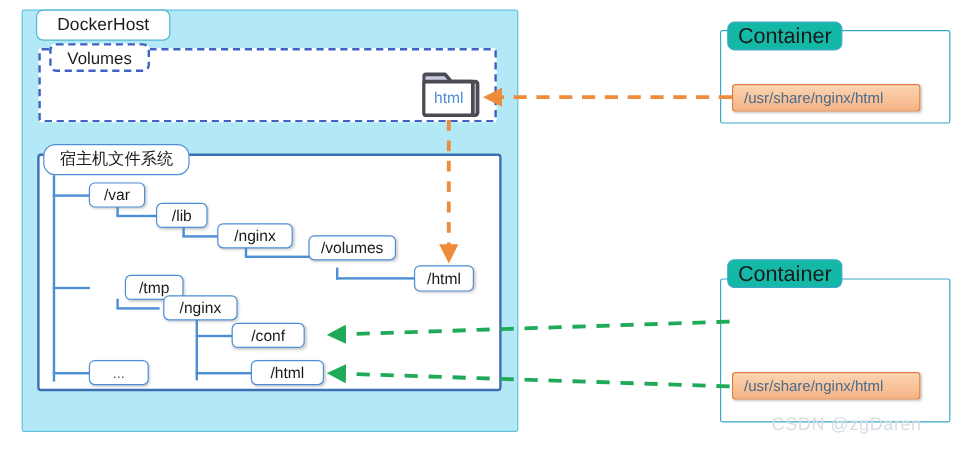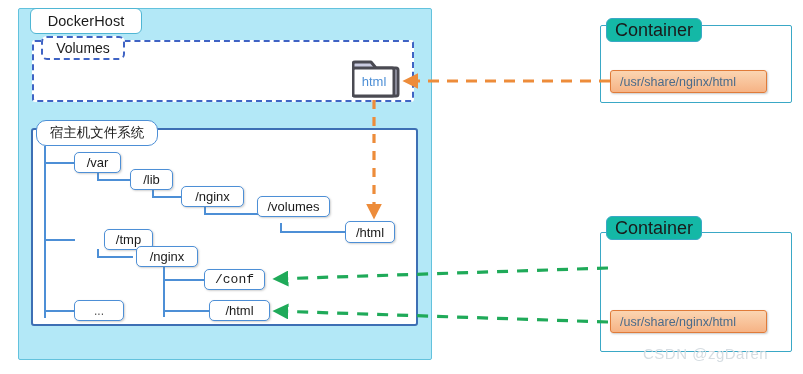--- a/index.html
+++ b/index.html
@@ -187,21 +187,21 @@
 
   <div class="abs conn h" style="left:44px; top:310px; width:31px;"></div>
 
   <div class="abs node" style="left:74px; top:152px; width:47px; height:21px;">/var</div>
   <div class="abs node" style="left:130px; top:169px; width:43px; height:21px;">/lib</div>
   <div class="abs node" style="left:181px; top:186px; width:63px; height:21px;">/nginx</div>
   <div class="abs node" style="left:257px; top:196px; width:73px; height:21px;">/volumes</div>
   <div class="abs node" style="left:345px; top:221px; width:50px; height:22px;">/html</div>
   <div class="abs node" style="left:74px; top:229px; width:49px; height:21px;margin-left:30px;">/tmp</div>
   <div class="abs node" style="left:136px; top:246px; width:62px; height:21px;">/nginx</div>
-  <div class="abs node" style="left:204px; top:269px; width:61px; height:21px;font-family:Liberation Mono, monospace;">/conf</div>
+  <div class="abs node" style="left:193px; top:269px; width:61px; height:21px;">/conf</div>
   <div class="abs node" style="left:209px; top:300px; width:61px; height:21px;">/html</div>
   <div class="abs node" style="left:74px; top:300px; width:50px; height:21px; color:#555; font-size:12px;">...</div>
 
   <div class="abs container-panel" style="left:600px; top:25px; width:192px; height:78px;"></div>
   <div class="abs container-tab" style="left:606px; top:18px; width:96px; height:24px;">Container</div>
   <div class="abs mount-box" style="left:610px; top:70px; width:157px; height:23px;">/usr/share/nginx/html</div>
 
   <div class="abs container-panel" style="left:600px; top:232px; width:192px; height:120px;"></div>
   <div class="abs container-tab" style="left:606px; top:216px; width:96px; height:24px;">Container</div>
   <div class="abs mount-box" style="left:610px; top:310px; width:157px; height:23px;">/usr/share/nginx/html</div>

